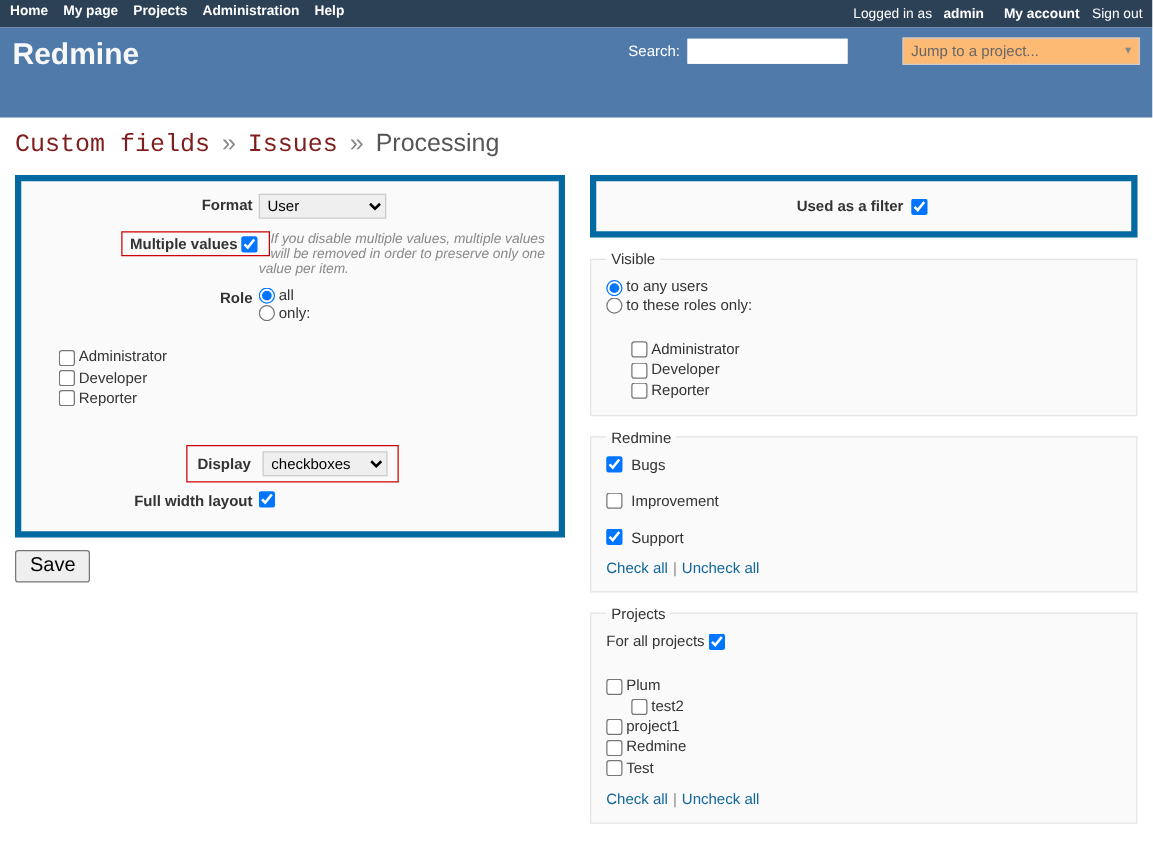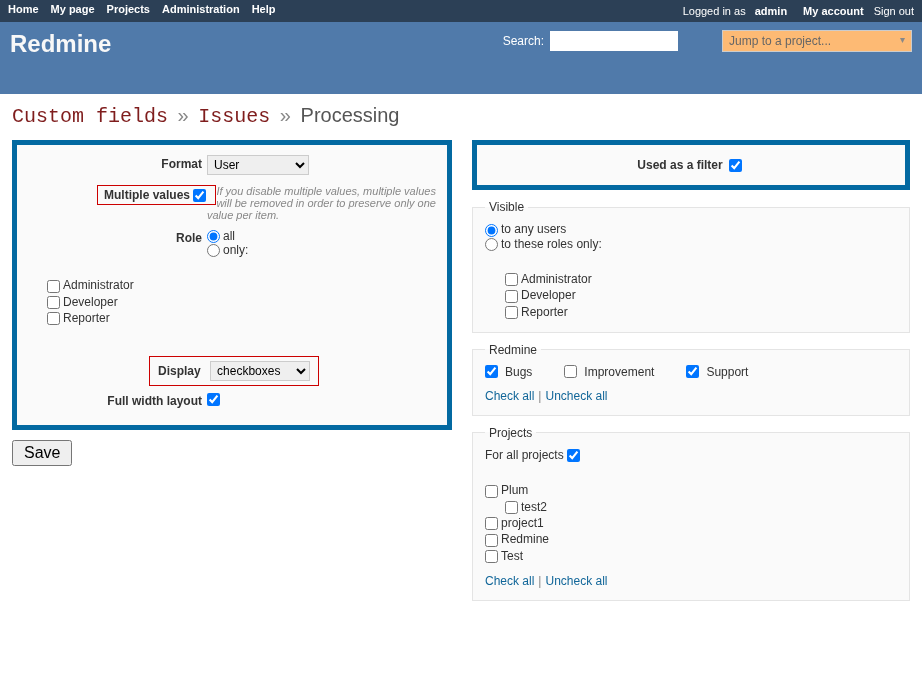--- a/index.html
+++ b/index.html
@@ -45,21 +45,21 @@
 .tabular textarea { width: 228px; height: 86px; border: 1px solid #ccc; resize: both; font-family: Verdana; font-size: 12px; }
 .hint { font-size: 11px; font-style: italic; color: #888; display: block; margin-top: 4px; max-width: 230px; }
 
 .role-list, .check-list { list-style: none; margin-top: 20px; }
 .role-list li, .check-list li { padding: 1px 0; }
 .check-list li.indent { margin-left: 20px; }
 
 .highlight-box { border: 1px solid #c00; padding: 2px 6px; display: inline-block; }
 .highlight-row { margin-left: -180px; width: auto; }
 
-.tracker-row { display: flex; gap: 32px; flex-wrap: wrap; }
+.tracker-row { display: flex; gap: 15px; flex-wrap: wrap; flex-direction: column; }
 .tracker-row label { display: flex; align-items: center; gap: 4px; }
 
 .link-row { margin-top: 10px; }
 .link-row a { color: #169; }
 .link-row .sep { color: #888; margin: 0 4px; }
 
 input[type=submit] { padding: 2px 10px; font-size: 16px; }
 
 input[type=checkbox], input[type=radio] { margin-right: 3px; vertical-align: middle; }
 </style>

